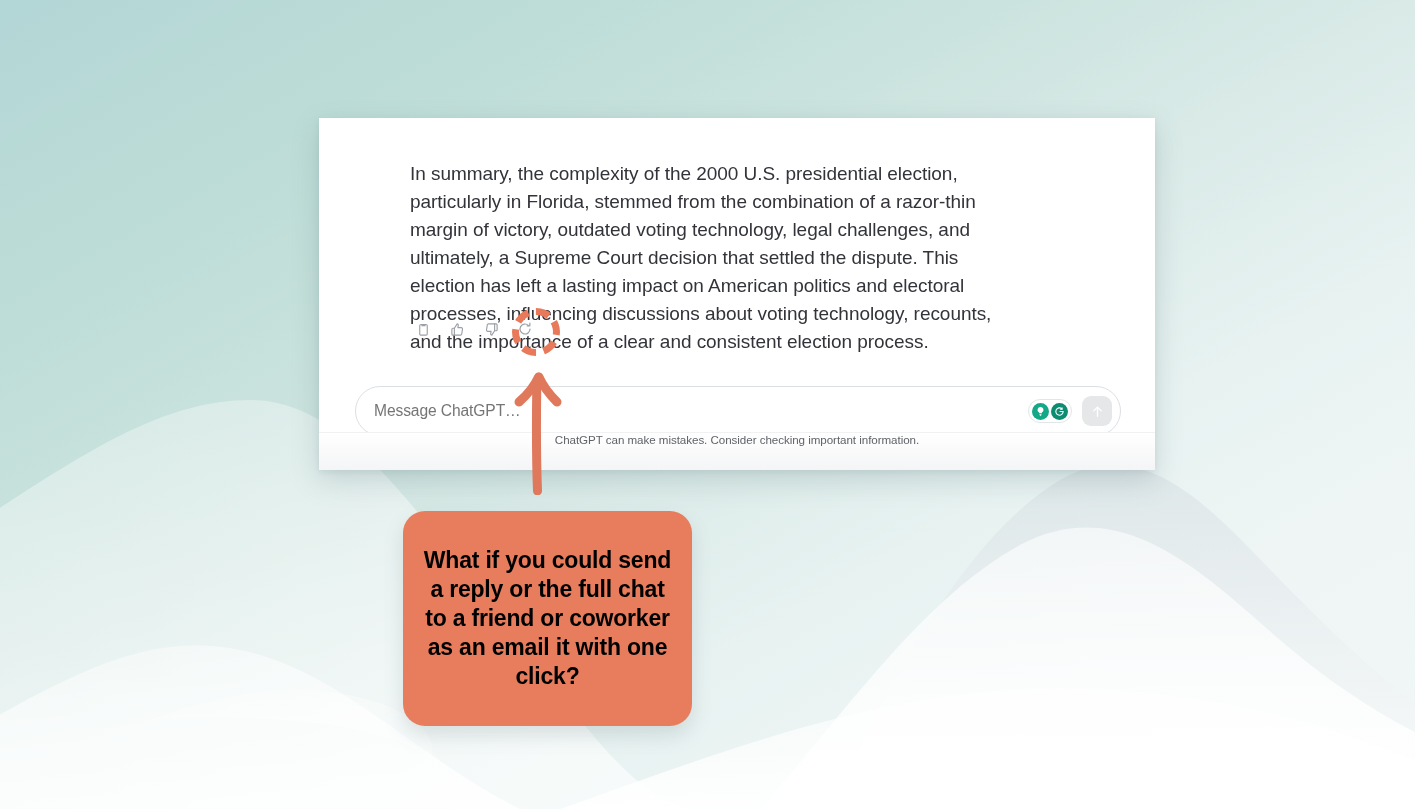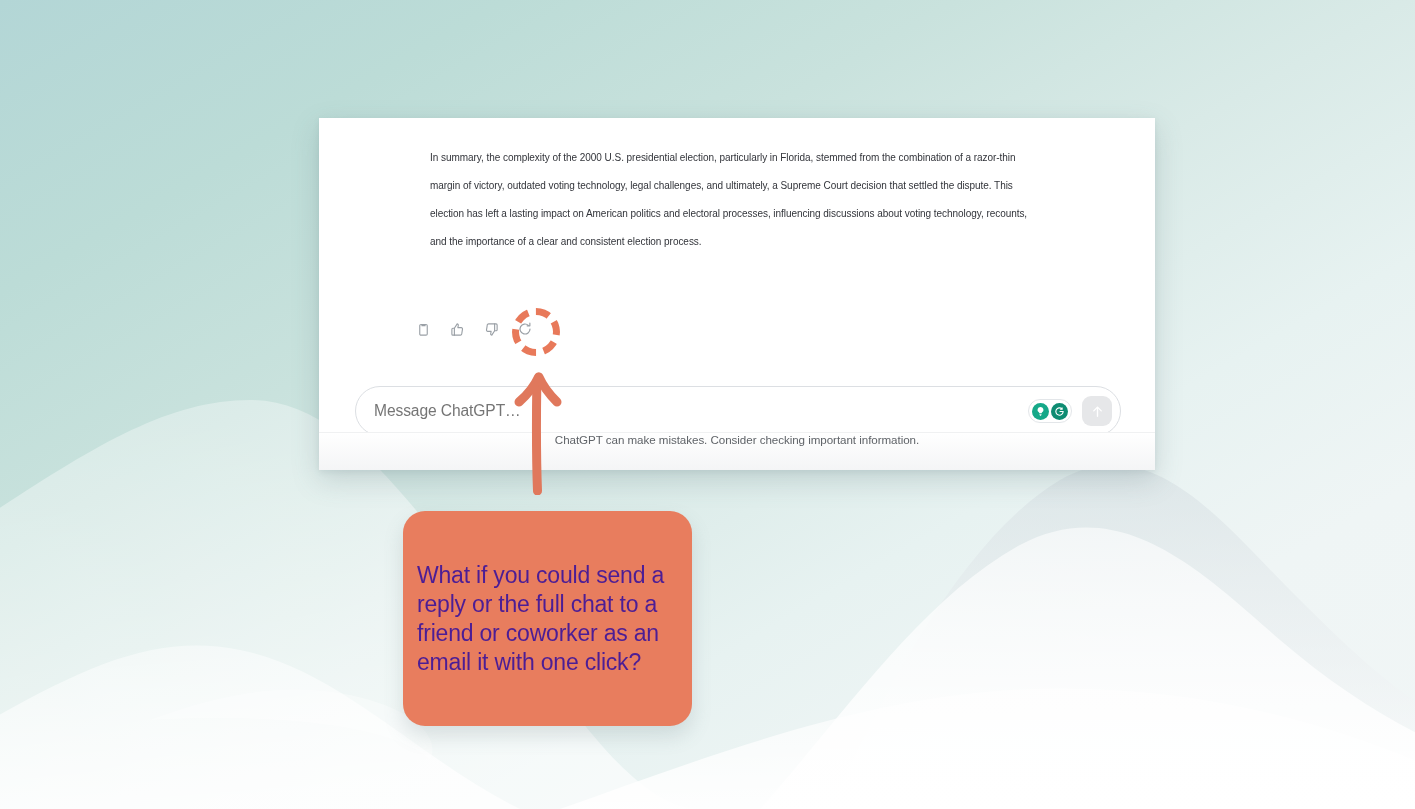--- a/index.html
+++ b/index.html
@@ -43,27 +43,26 @@
     width: 836px;
     height: 352px;
     background: #ffffff;
     box-shadow: 0 10px 26px rgba(80, 110, 115, 0.22),
                 0 2px 6px rgba(80, 110, 115, 0.10);
   }
 
   .msg-body {
     position: absolute;
     left: 91px;
-    top: 26px;
+    top: 42px;
     width: 600px;
-    font-size: 10px;
+    font-size: 19px;
     line-height: 28px;
     color: #32343a;
     letter-spacing: -0.05px;
-    margin-left: 20px;
   }
 
   
   .action-row {
     position: absolute;
     left: 91px;
     top: 198px;
     display: flex;
     align-items: center;
     gap: 8px;
@@ -192,24 +191,25 @@
     height: 215px;
     background: #e87d5e;
     border-radius: 22px;
     box-shadow: 0 10px 20px rgba(90, 110, 115, 0.18);
     display: flex;
     align-items: center;
     justify-content: center;
     padding: 10px 14px;
   }
   #callout .callout-text {
-    color: #4c1d95;
+    color: #000000;
     font-size: 23px;
     line-height: 29px;
-    font-weight: normal;
+    font-weight: bold;
+    text-align: center;
     letter-spacing: -0.2px;
   }
 </style>
 </head>
 <body>
 
 <div id="stage">
 
   <svg id="bg-waves" viewBox="0 0 1415 809" preserveAspectRatio="none">
     <defs>

